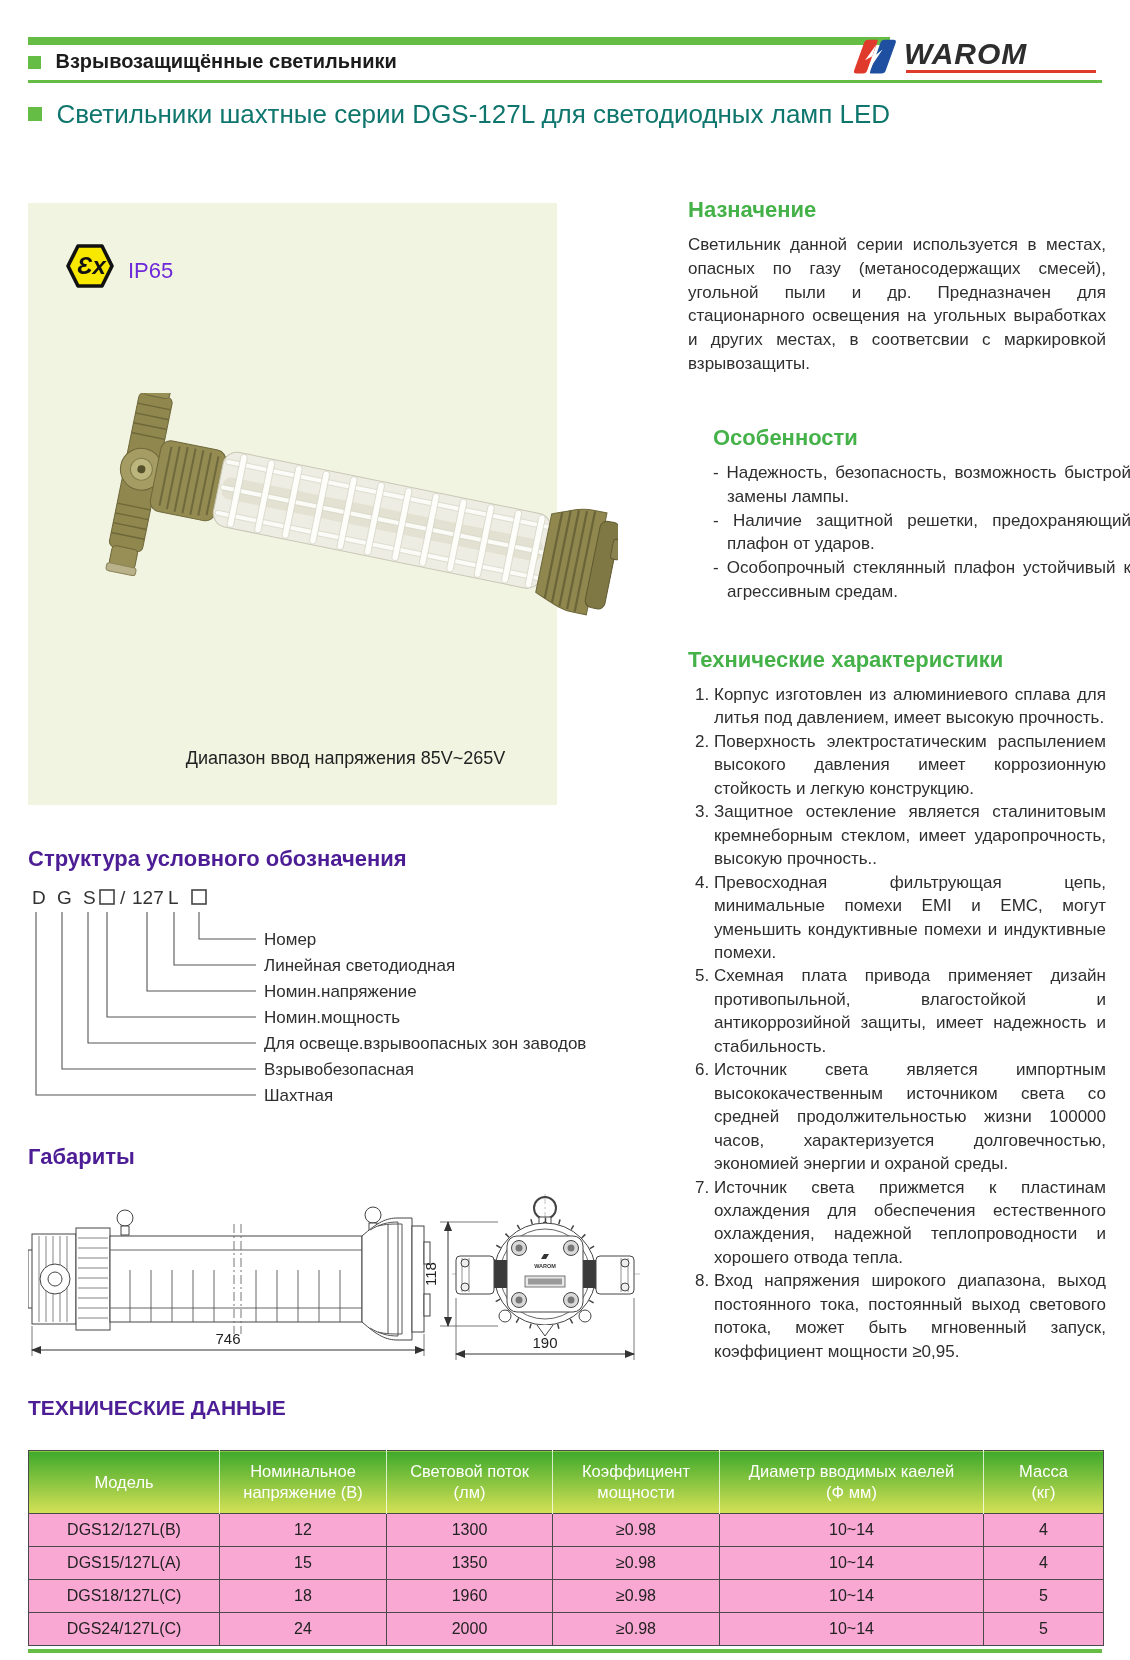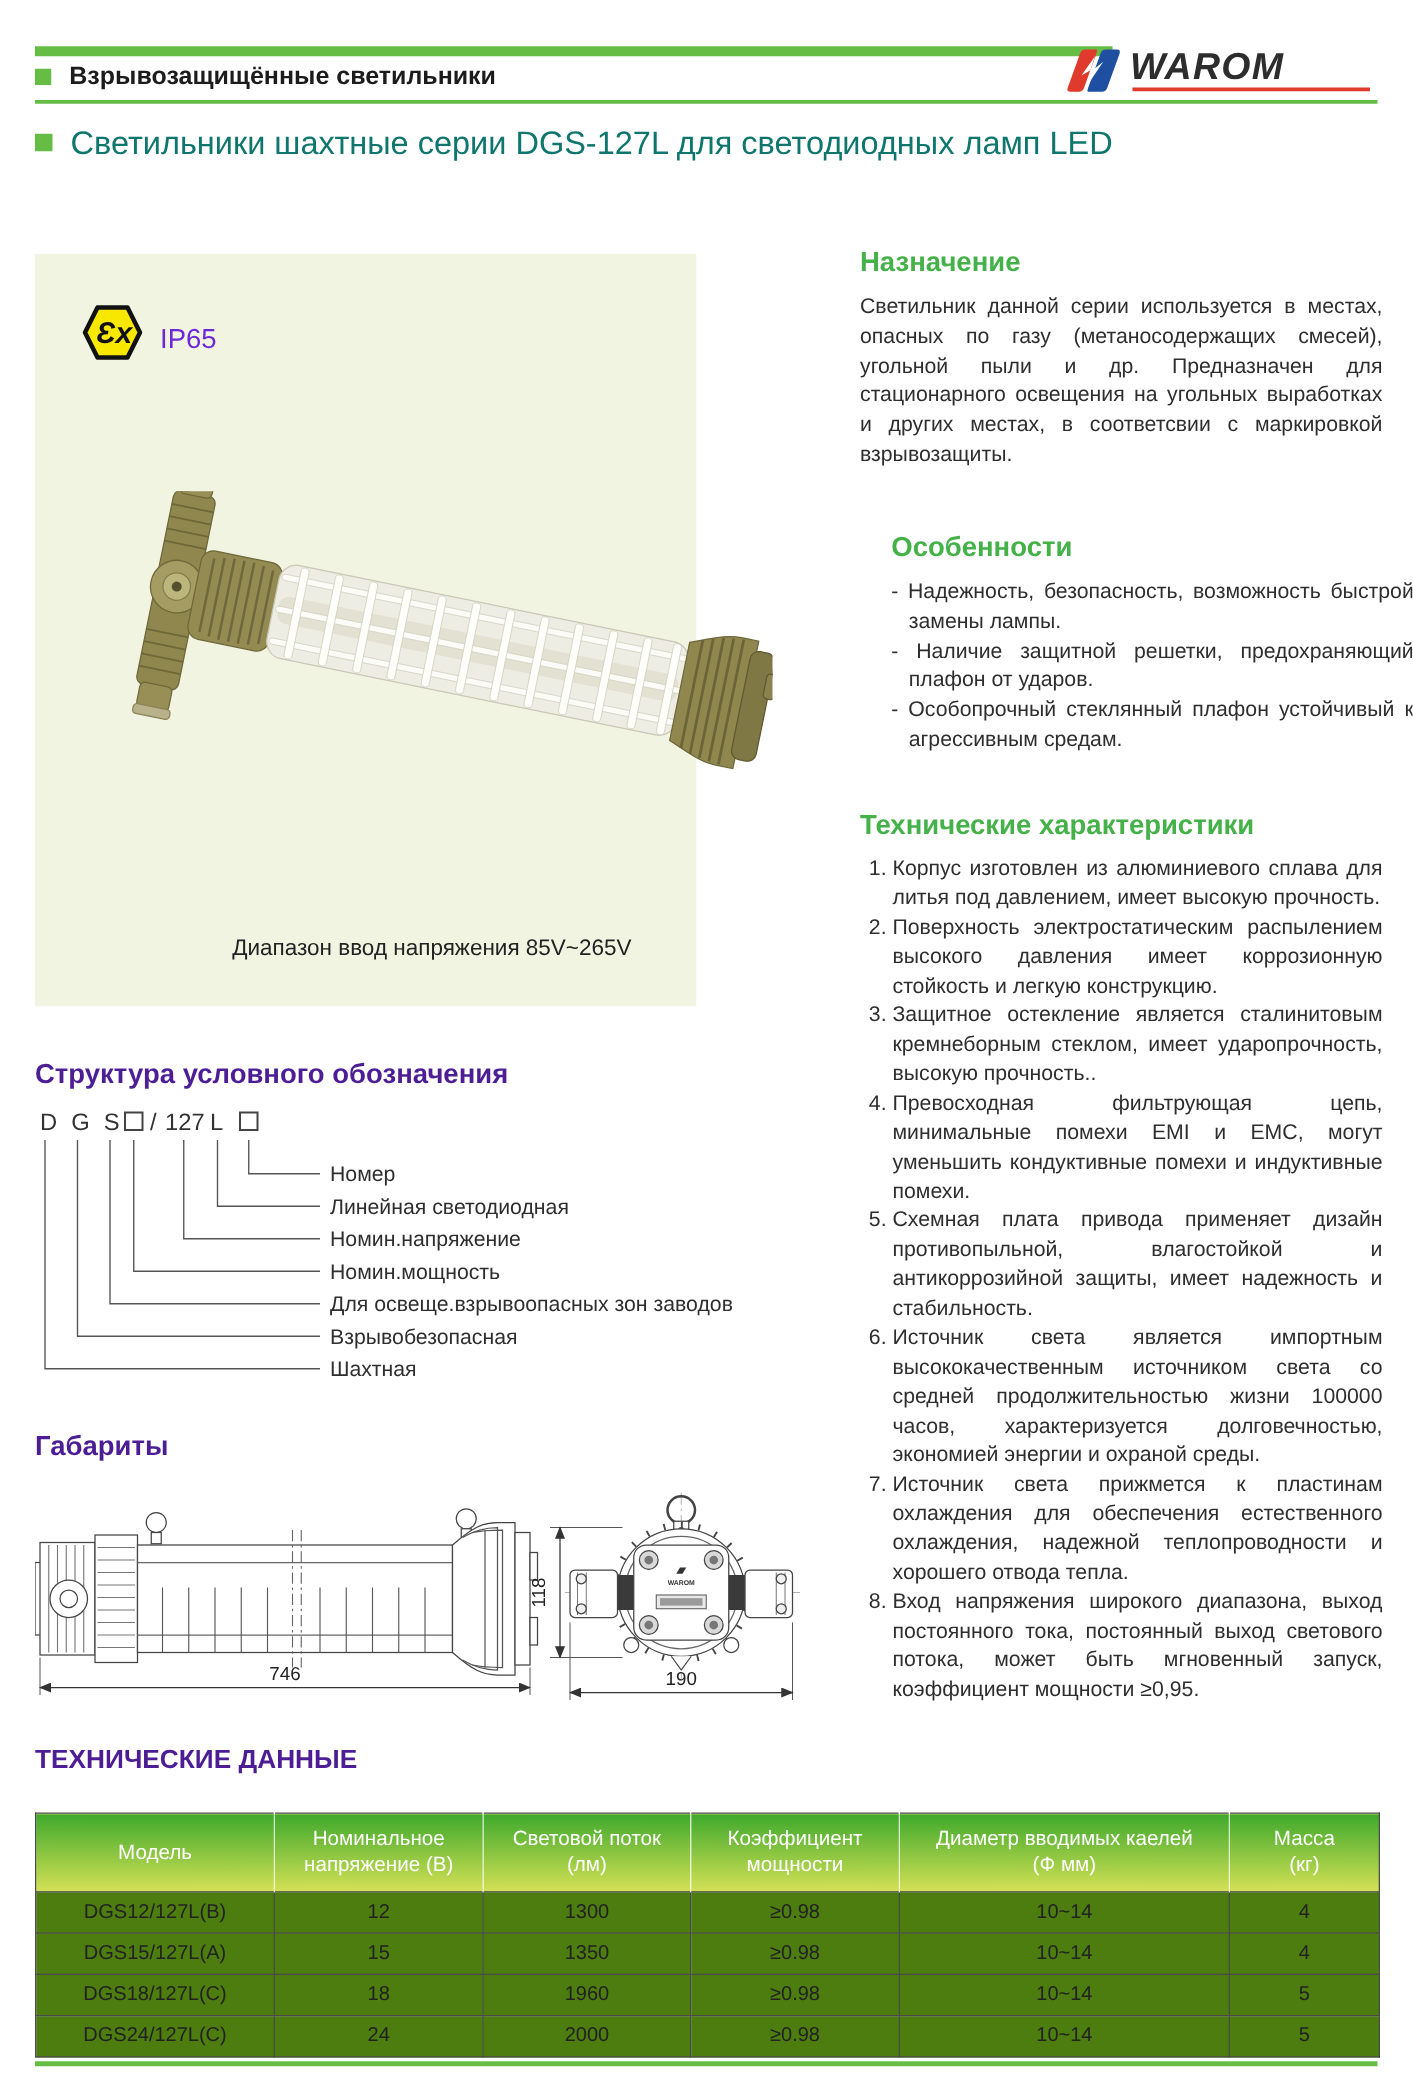--- a/index.html
+++ b/index.html
@@ -50,21 +50,21 @@
   table#dtable{position:absolute;left:28px;top:1450px;width:1075px;border-collapse:collapse;table-layout:fixed;}
   #dtable th{
     background:linear-gradient(#3fa92c,#d5e156);
     color:#fff;font-size:16.5px;font-weight:normal;height:62px;
     border-left:1px solid rgba(255,255,255,.75);padding:0;vertical-align:middle;
   }
   #dtable th:first-child{border-left:none;}
   #dtable thead tr{border:1.5px solid #4a4a4a;padding-left:16px;}
   #dtable td{
     border:1px solid #4a4a4a;text-align:center;font-size:16px;color:#222;
-    height:32px;padding:0;background:#4d7c0f;
+    height:32px;padding:0;background:#f9a8d4;
   }
   #dtable .hl{line-height:1.25;text-align:center;}
   #footer-bar{left:28px;top:1649px;width:1074px;height:4px;}
   svg text{font-family:"Liberation Sans",sans-serif;}
 </style>
 </head>
 <body>
 
 <div class="abs green-bar" id="top-bar"></div>
 <div class="abs" id="cat-row">

